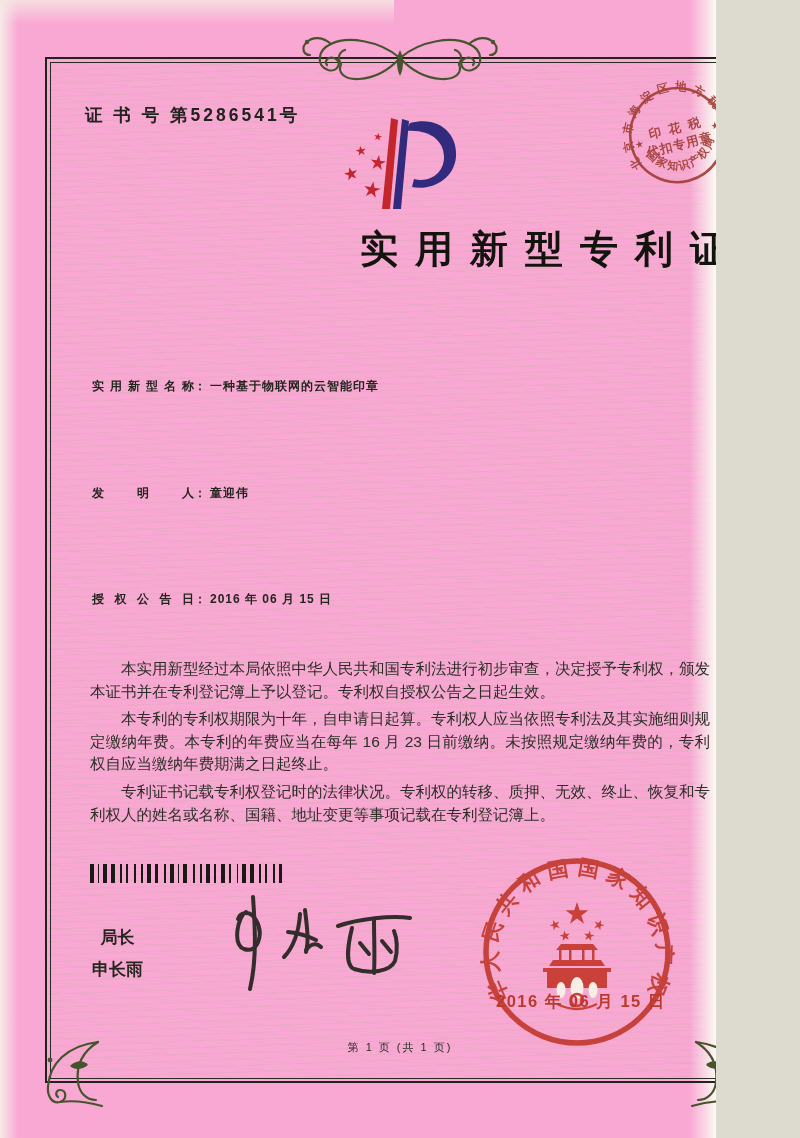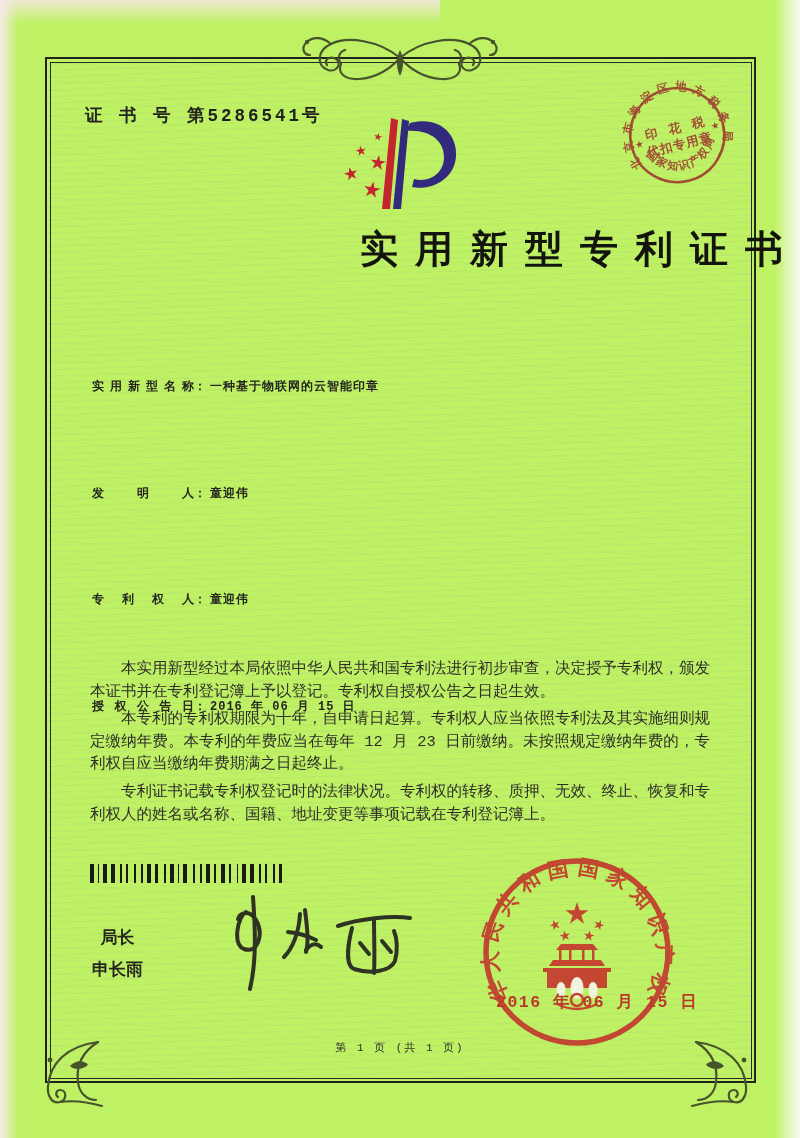--- a/index.html
+++ b/index.html
@@ -1,17 +1,17 @@
 <!DOCTYPE html>
 <html><head>
 <meta charset="utf-8">
 <style>
   html,body{margin:0;padding:0;background:#dddad0;}
-  .page{position:relative;width:800px;height:1138px;background:#bef264;overflow:hidden;
-        font-family:Liberation Mono, monospace;color:#1e1e1a;}
+  .page{position:relative;width:716px;height:1138px;background:#f9a8d4;overflow:hidden;
+        font-family:Liberation Sans, sans-serif;color:#1e1e1a;}
   .wave{position:absolute;left:45px;top:57px;width:708px;height:1023px;
         background:
           repeating-linear-gradient(178deg, rgba(168,181,131,.13) 0 1.5px, rgba(0,0,0,0) 1.5px 6.5px),
           repeating-linear-gradient(184deg, rgba(150,170,120,.07) 0 1px, rgba(0,0,0,0) 1px 9px);}
   .edge-left{position:absolute;left:0;top:0;width:18px;height:100%;
         background:linear-gradient(90deg,#f7ebe7,rgba(247,235,231,0));}
   .edge-top{position:absolute;left:0;top:0;width:55%;height:24px;
         background:linear-gradient(180deg,rgba(246,231,228,.85),rgba(246,231,228,0));}
   .edge-right{position:absolute;right:0;top:0;width:26px;height:100%;
         background:linear-gradient(270deg,#fbfaf4,rgba(251,250,244,0));}
@@ -144,30 +144,27 @@
   <div class="title">实用新型专利证书</div>
 
   <div class="fields">
     <div class="frow">
       <span class="flabel">实用新型名称</span><span class="fcolon">：</span><span class="fvalue">一种基于物联网的云智能印章</span>
     </div>
     <div class="frow">
       <span class="flabel">发明人</span><span class="fcolon">：</span><span class="fvalue">童迎伟</span>
     </div>
     <div class="frow">
-      <span class="flabel">专利权人</span><span class="fcolon">：</span><span class="fvalue">童迎伟</span>
-    </div>
-    <div class="frow">
       <span class="flabel">授权公告日</span><span class="fcolon">：</span><span class="fvalue">2016 年 06 月 15 日</span>
     </div>
   </div>
 
   <div class="paras">
     <p>本实用新型经过本局依照中华人民共和国专利法进行初步审查，决定授予专利权，颁发本证书并在专利登记簿上予以登记。专利权自授权公告之日起生效。</p>
-    <p>本专利的专利权期限为十年，自申请日起算。专利权人应当依照专利法及其实施细则规定缴纳年费。本专利的年费应当在每年 12 月 23 日前缴纳。未按照规定缴纳年费的，专利权自应当缴纳年费期满之日起终止。</p>
+    <p>本专利的专利权期限为十年，自申请日起算。专利权人应当依照专利法及其实施细则规定缴纳年费。本专利的年费应当在每年 16 月 23 日前缴纳。未按照规定缴纳年费的，专利权自应当缴纳年费期满之日起终止。</p>
     <p>专利证书记载专利权登记时的法律状况。专利权的转移、质押、无效、终止、恢复和专利权人的姓名或名称、国籍、地址变更等事项记载在专利登记簿上。</p>
   </div>
 
   <div class="barcode">
       <i style="left:0.0px;width:3.6px"></i>
       <i style="left:7.6px;width:1.8px"></i>
       <i style="left:13.4px;width:3.6px"></i>
       <i style="left:21.0px;width:3.6px"></i>
       <i style="left:30.4px;width:1.8px"></i>
       <i style="left:36.2px;width:1.8px"></i>

